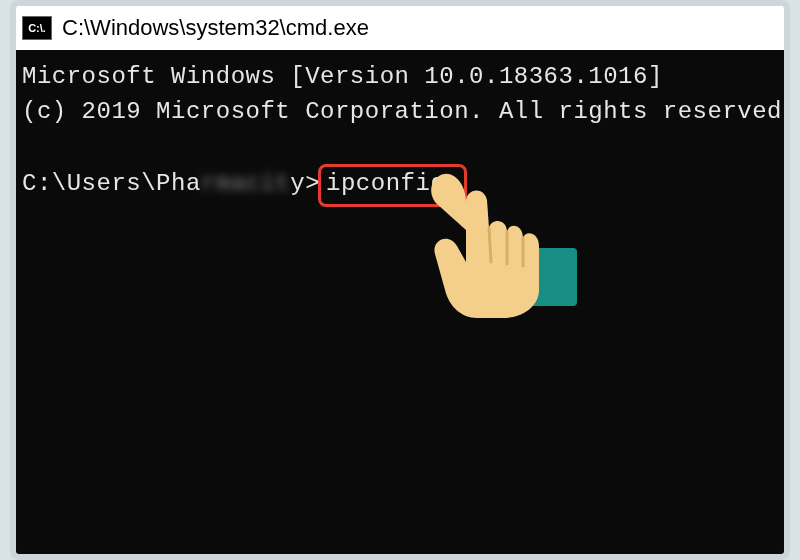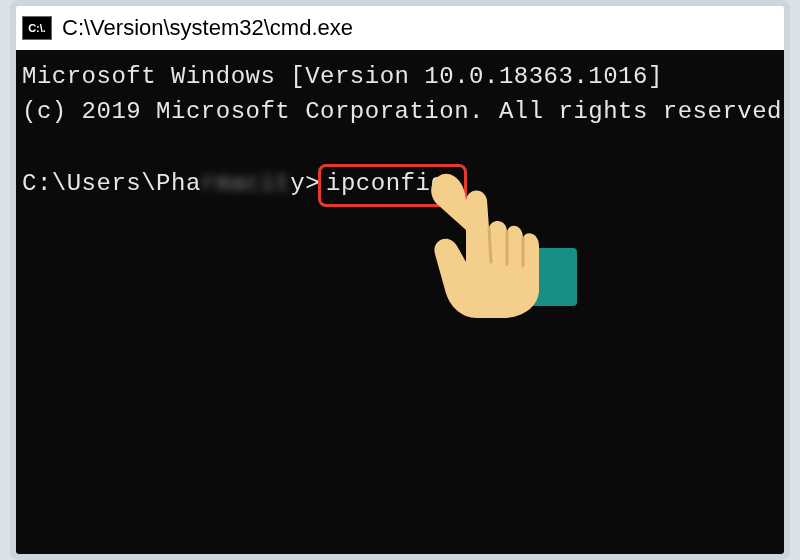--- a/index.html
+++ b/index.html
@@ -12,21 +12,21 @@
   .cursor{display:inline-block;width:12px;height:4px;background:#e6e6e6;vertical-align:-2px;margin-left:1px}
   .hand{position:absolute;left:395px;top:156px;width:170px;height:170px;pointer-events:none}
 </style>
 </head>
 <body>
 
 <div class="frame">
 
   <div class="titlebar">
     <div class="app-icon">C:\.</div>
-    <span>C:\Version\system32\cmd.exe</span>
+    <span>C:\Windows\system32\cmd.exe</span>
   </div>
 
   <div class="terminal"><span>Microsoft Windows [Version 10.0.18363.1016]</span>
 <span>(c) 2019 Microsoft Corporation. All rights reserved.</span>
 
 <span>C:\Users\Pha</span><span class="blur">rmacit</span><span>y&gt;</span><span class="cmd-box"><span>ipconfig</span><span class="cursor"></span></span></div>
 
   <svg class="hand" viewBox="0 0 170 170">
 
     <rect x="118" y="86" width="48" height="58" rx="4" fill="#178f84"></rect>

